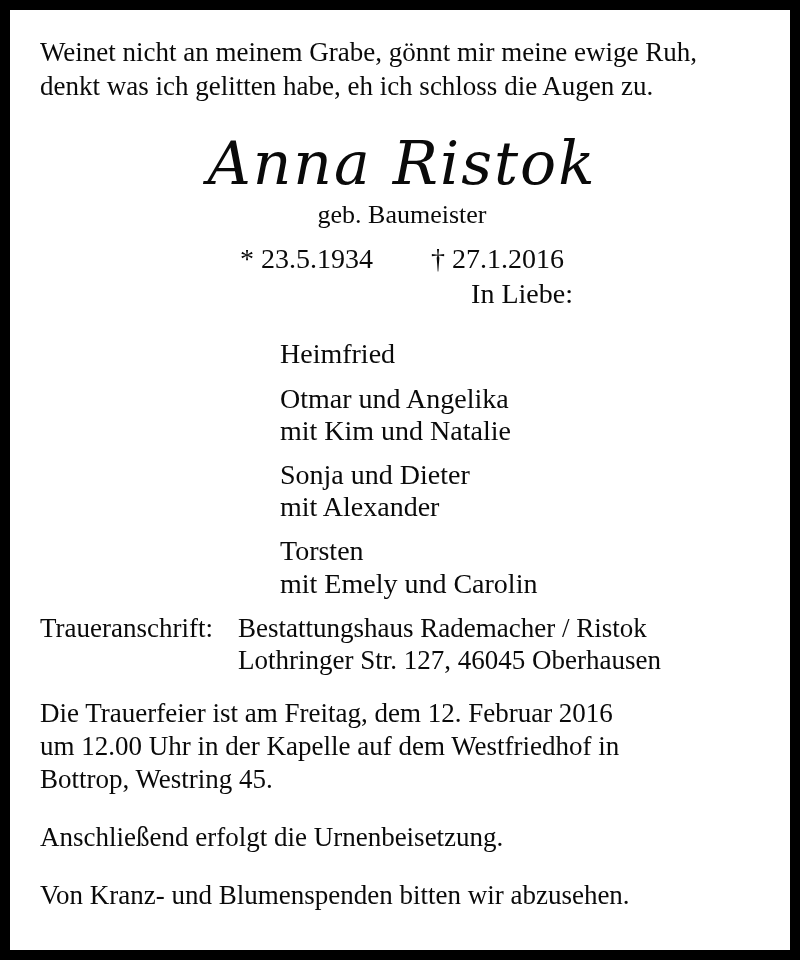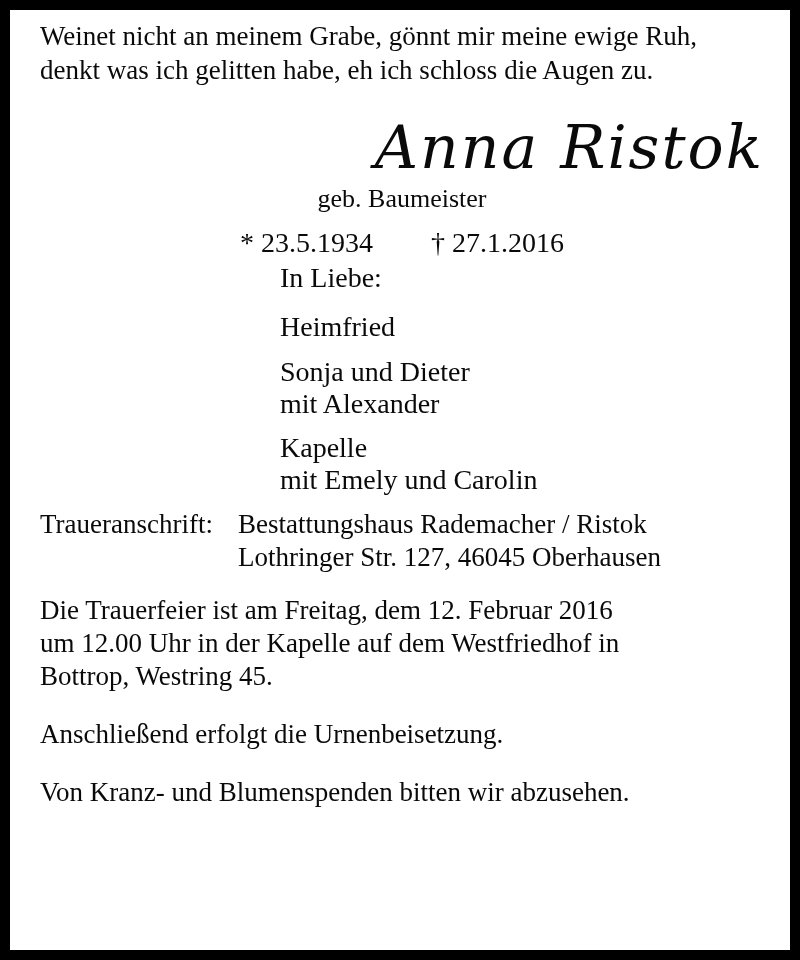--- a/index.html
+++ b/index.html
@@ -7,35 +7,35 @@
     padding: 0;
     background: #000;
   }
   .page {
     position: relative;
     width: 800px;
     height: 960px;
     box-sizing: border-box;
     background: #ffffff;
     border: 10px solid #000000;
-    padding: 10px 26px 0 30px;
+    padding: 26px 26px 0 30px;
     overflow: hidden;
     color: #0a0a0a;
     font-family: "Liberation Serif", "DejaVu Serif", serif;
     font-size: 27px;
     line-height: 1.25;
   }
   .epigraph {
     margin-bottom: 26px;
   }
   .epigraph div {
     white-space: nowrap;
   }
   .deceased-name {
-    text-align: right;
+    text-align: center;
     font-family: "DejaVu Serif", "Liberation Serif", serif;
     font-style: italic;
     font-weight: normal;
     font-size: 60px;
     line-height: 1.1;
     letter-spacing: 2px;
     margin: 0 0 4px 0;
   }
   .maiden-name {
     text-align: center;
@@ -51,21 +51,22 @@
     font-size: 28px;
   }
   .dates-row .date-item span {
     white-space: nowrap;
   }
   .mourners {
     margin-left: 240px;
     font-size: 28px;
   }
   .mourners-intro {
-    margin-bottom: 16px;
+    margin-bottom: 27px;
+    text-align: center;
   }
   .mourner-group {
     line-height: 1.15;
     margin-bottom: 12px;
   }
   .address-row {
     display: flex;
     margin-top: 11px;
     font-size: 27px;
     line-height: 1.2;
@@ -115,28 +116,32 @@
     </div>
   </div>
 
   <div class="mourners">
     <div class="mourners-intro">In Liebe:</div>
 
     <div class="mourner-group">
       <div>Heimfried</div>
     </div>
 
+    <div class="mourner-group">
+      <div>Otmar und Angelika</div>
+      <div>mit Kim und Natalie</div>
+    </div>
 
     <div class="mourner-group">
       <div>Sonja und Dieter</div>
       <div>mit Alexander</div>
     </div>
 
     <div class="mourner-group">
-      <div>Kapelle</div>
+      <div>Torsten</div>
       <div>mit Emely und Carolin</div>
     </div>
   </div>
 
   <div class="address-row">
     <div class="address-label">Traueranschrift:</div>
     <div class="address-value">
       <div>Bestattungshaus Rademacher / Ristok</div>
       <div>Lothringer Str. 127, 46045 Oberhausen</div>
     </div>

